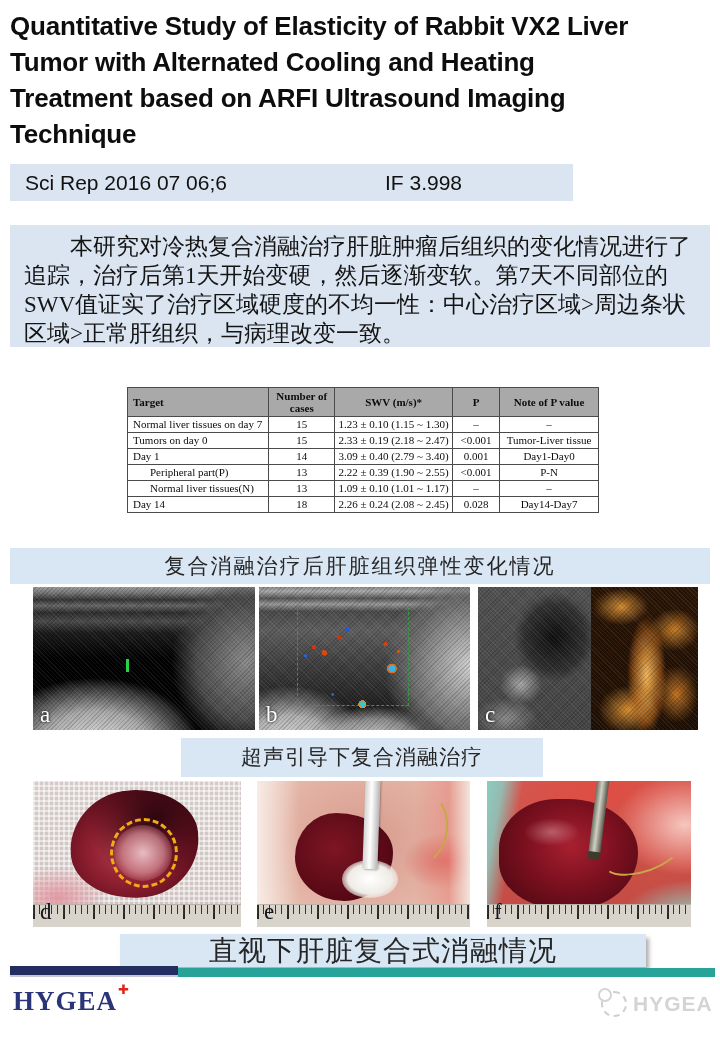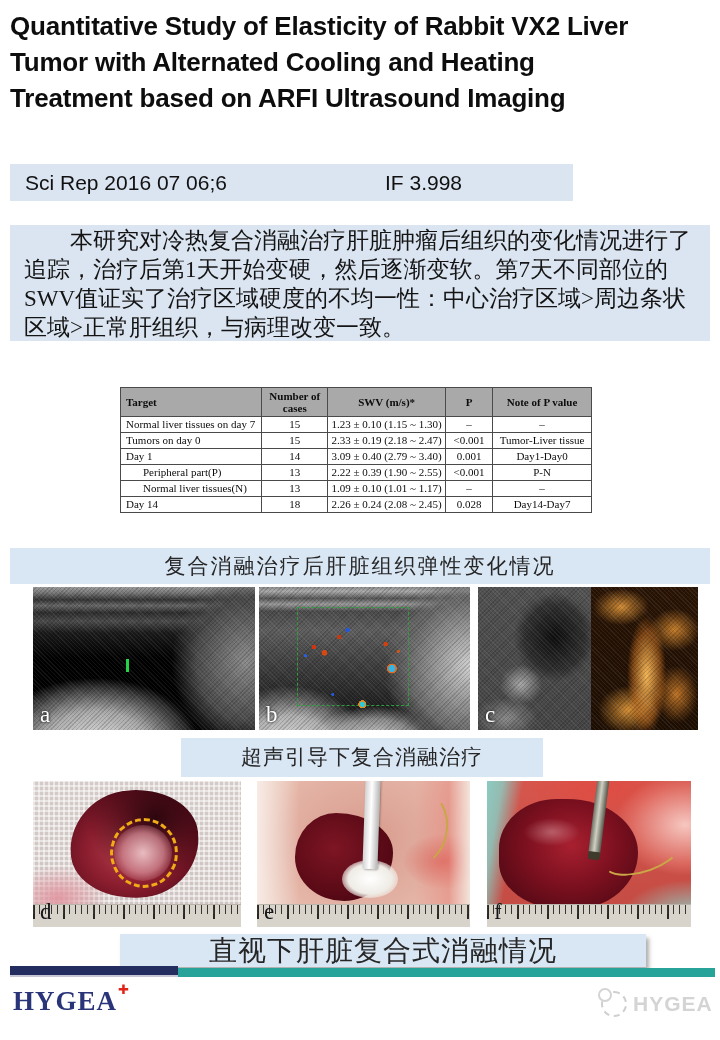--- a/index.html
+++ b/index.html
@@ -11,26 +11,26 @@
          font-weight:700;font-size:26px;line-height:36px;letter-spacing:-0.2px;}
 
   
   .journal-bar{position:absolute;left:10px;top:164px;width:563px;height:37px;
                background:#dbe5f1;font-size:21px;color:#111;line-height:37px;}
   .journal-bar .cit{position:absolute;left:15px;}
   .journal-bar .if{position:absolute;left:375px;}
 
   
   .summary-box{position:absolute;left:10px;top:225px;width:672px;height:115px;
-               background:#dbe5f1;padding:1px 14px 0 14px;
+               background:#dbe5f1;padding:7px 14px 0 14px;
                font-family:"Liberation Serif",serif;font-size:23px;line-height:29px;
                color:#141414;text-indent:2em;}
 
   
-  .results-table{position:absolute;left:120px;top:387px;width:472px;
+  .results-table{position:absolute;left:127px;top:387px;width:472px;
                  border-collapse:collapse;font-family:"Liberation Serif",serif;
                  font-size:11px;color:#0c0c0c;background:#fff;}
   .results-table th,.results-table td{border:1px solid #4a4a4a;}
   .results-table th{background:#a9a9a9;font-weight:700;line-height:12px;padding:2px 2px;text-align:center;}
   .results-table th.h-left{text-align:left;padding-left:5px;}
   .results-table td{height:15px;line-height:13px;padding:0 3px;text-align:center;}
   .results-table td.t-left{text-align:left;padding-left:5px;}
   .results-table td.t-indent{padding-left:22px;}
 
   
@@ -174,20 +174,21 @@
 </style>
 </head>
 <body>
 
 <div class="page">
 
   <div class="title">
     <div>Quantitative Study of Elasticity of Rabbit VX2 Liver</div>
     <div>Tumor with Alternated Cooling and Heating</div>
     <div>Treatment based on ARFI Ultrasound Imaging</div>
+    <div>Technique</div>
   </div>
 
   <div class="journal-bar">
     <span class="cit">Sci Rep 2016 07 06;6</span>
     <span class="if">IF 3.998</span>
   </div>
 
   <div class="summary-box">
     <span>本研究对冷热复合消融治疗肝脏肿瘤后组织的变化情况进行了追踪，治疗后第1天开始变硬，然后逐渐变软。第7天不同部位的SWV值证实了治疗区域硬度的不均一性：中心治疗区域&gt;周边条状区域&gt;正常肝组织，与病理改变一致。</span>
   </div>

